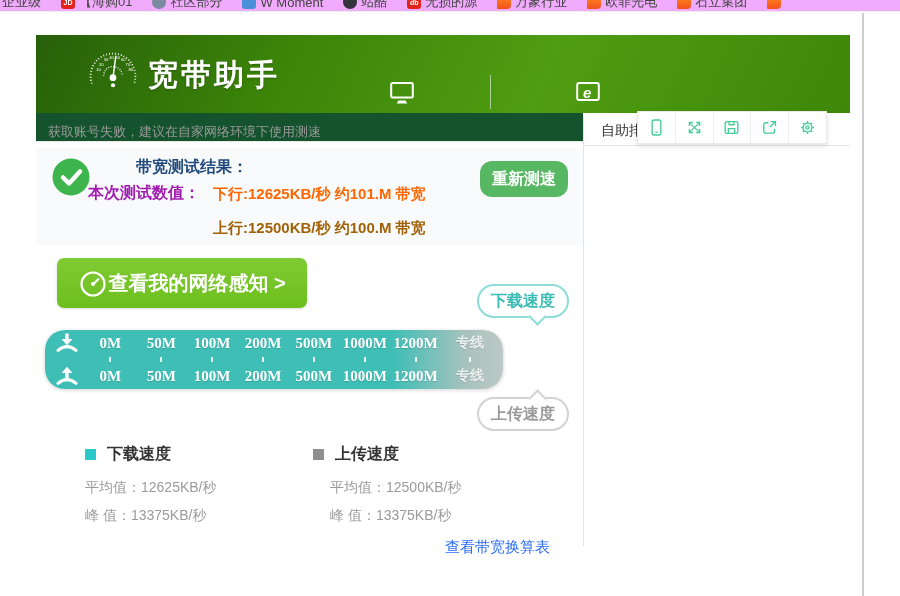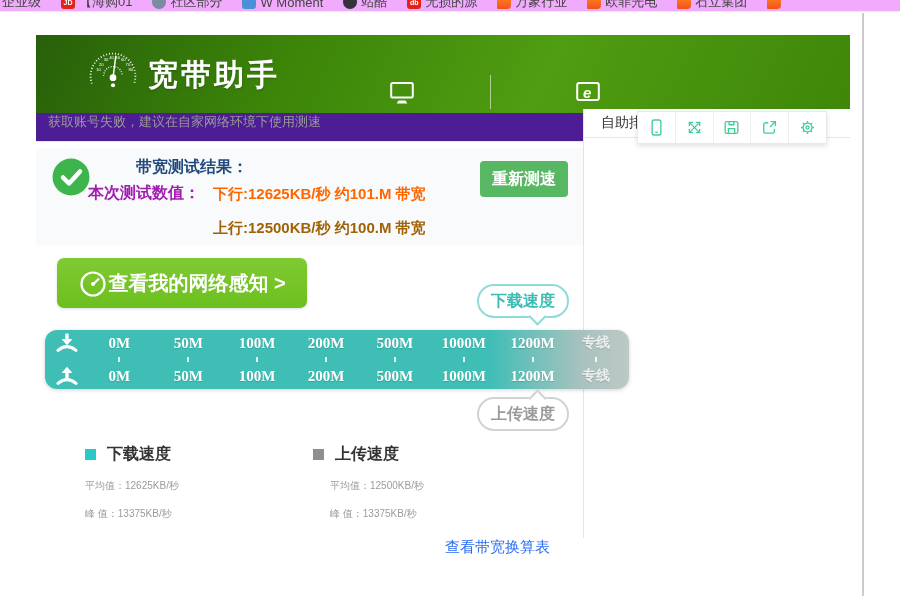--- a/index.html
+++ b/index.html
@@ -32,25 +32,25 @@
   .app-title { position:absolute; left:112px; top:20px; font-size:30px; font-weight:bold;
                color:#fff; letter-spacing:3px; text-shadow:0 1px 2px rgba(0,0,0,.25); }
   .tab { position:absolute; top:46px; display:flex; align-items:center; gap:9px;
          color:#fff; font-size:17px; font-weight:bold; cursor:pointer;flex-direction:column; }
   .tab-broadband { left:332px; }
   .tab-web { left:518px; }
   .tab-divider { position:absolute; left:454px; top:40px; width:1px; height:34px; background:rgba(255,255,255,.55); }
 
   
   .status-row { position:absolute; left:0; top:78px; width:547px; height:29px;
-                border-bottom:1px solid #e7e7e7; display:flex; align-items:flex-start;
-                padding-left:12px; font-size:13px; color:#999; background:#4c1d95; }
-
-  
-  .right-panel { position:absolute; left:547px; top:74px; width:267px; height:429px;
+                border-bottom:1px solid #e7e7e7; display:flex; align-items:flex-end;
+                padding-left:12px; font-size:13px; color:#999; background:#14532d; }
+
+  
+  .right-panel { position:absolute; left:547px; top:82px; width:267px; height:429px;
                  border-left:1px solid #e4e4e4; background:#fff; }
   .rp-header { height:29px; border-bottom:1px solid #e7e7e7; display:flex;
                align-items:center; padding-left:17px; font-size:14px; color:#333; }
 
   
   .toolbar { position:absolute; left:601px; top:76px; width:190px; height:33px;
              background:#fff; border:1px solid #e9e9e9; box-shadow:0 2px 5px rgba(0,0,0,.12);
              display:flex; z-index:10; }
   .tb-cell { flex:1; display:flex; align-items:center; justify-content:center;
              border-right:1px solid #efefef; cursor:pointer; }
@@ -58,21 +58,21 @@
 
   
   .results { position:absolute; left:0; top:113px; width:547px; height:97px;
              background:#f8fafb; }
   .check-badge { position:absolute; left:16px; top:10px; }
   .res-line1 { position:absolute; left:52px; top:9px; font-size:16px; font-weight:bold; color:#224a7d;padding-left:48px; }
   .res-line2 { position:absolute; left:52px; top:35px; font-size:16px; font-weight:bold; color:#a21caf; }
   .res-down { position:absolute; left:177px; top:37px; font-size:15px; font-weight:bold; color:#ff6600; }
   .res-up   { position:absolute; left:177px; top:71px; font-size:15px; font-weight:bold; color:#a16207; }
   .btn-retest { position:absolute; left:444px; top:13px; width:88px; height:36px;
-                background:#57b763; border:none; border-radius:4px; color:#fff;
+                background:#57b763; border:none; border-radius:12px; color:#fff;
                 font-size:16px; font-weight:bold; font-family:inherit; cursor:pointer; }
 
   
   .btn-perception { position:absolute; left:21px; top:223px; width:250px; height:50px;
                     background:linear-gradient(180deg,#80ca33,#6cbf1e); border:none; border-radius:7px;
                     color:#fff; font-size:20px; font-weight:bold; font-family:inherit;
                     display:flex; align-items:center; justify-content:center; cursor:pointer;
                     box-shadow:0 1px 3px rgba(0,0,0,.15); }
 
   
@@ -81,40 +81,40 @@
   .bubble-down { left:441px; top:249px; border:2px solid #8edcd7; color:#3bbcb4; }
   .bubble-down::after { content:""; position:absolute; left:52px; bottom:-7px; width:11px; height:11px;
             background:#fff; transform:rotate(45deg);
             border-right:2px solid #8edcd7; border-bottom:2px solid #8edcd7; }
   .bubble-up { left:441px; top:362px; border:2px solid #d2d2d2; color:#9a9a9a; }
   .bubble-up::before { content:""; position:absolute; left:52px; top:-7px; width:11px; height:11px;
             background:#fff; transform:rotate(45deg);
             border-left:2px solid #d2d2d2; border-top:2px solid #d2d2d2; }
 
   
-  .scalebar { position:absolute; left:9px; top:295px; width:584px; height:59px; border-radius:12px;
+  .scalebar { position:absolute; left:9px; top:295px; width:458px; height:59px; border-radius:20px;
               background:linear-gradient(90deg,#3fbeb6 0%,#3fbeb6 76%,#a9c2be 92%,#bcc9c6 100%);
               box-shadow:0 1px 4px rgba(0,0,0,.18);
               display:grid; grid-template-columns:36px repeat(7,1fr) 58px;
               grid-template-rows:24px 9px 24px; align-items:center; padding:1px 4px; }
   .sb-label { color:#fff; font-family:"Liberation Serif", serif; font-weight:bold;
               font-size:15px; text-align:center; text-shadow:0 1px 1px rgba(0,0,0,.15); }
   .sb-label.dedicated { font-family:"Liberation Sans", sans-serif; font-size:14px; color:rgba(255,255,255,.8); }
   .sb-tick { width:2px; height:5px; background:rgba(255,255,255,.85); margin:0 auto; }
   .sb-icon { display:flex; align-items:center; justify-content:center; }
 
   
   .legend-title { position:absolute; display:flex; align-items:center; gap:11px;
                   font-size:16px; font-weight:bold; color:#333; }
   .lg-down { left:49px; top:409px; }
   .lg-up { left:277px; top:409px; }
   .lg-sq { width:11px; height:11px; flex:none; }
   .lg-sq-down { background:#2bc8ca; }
   .lg-sq-up { background:#8f8f8f; }
-  .stat { position:absolute; font-size:10px; color:#9b9b9b; }
+  .stat { position:absolute; font-size:14px; color:#9b9b9b; }
   .st-d-avg { left:49px; top:444px; }
   .st-d-peak { left:49px; top:472px; }
   .st-u-avg { left:294px; top:444px; }
   .st-u-peak { left:294px; top:472px; }
 
   .conv-link { position:absolute; left:401px; top:503px; font-size:15px; color:#2b6cf5;
                text-decoration:none; cursor:pointer;margin-left:8px; }
 </style>
 </head>
 <body>

